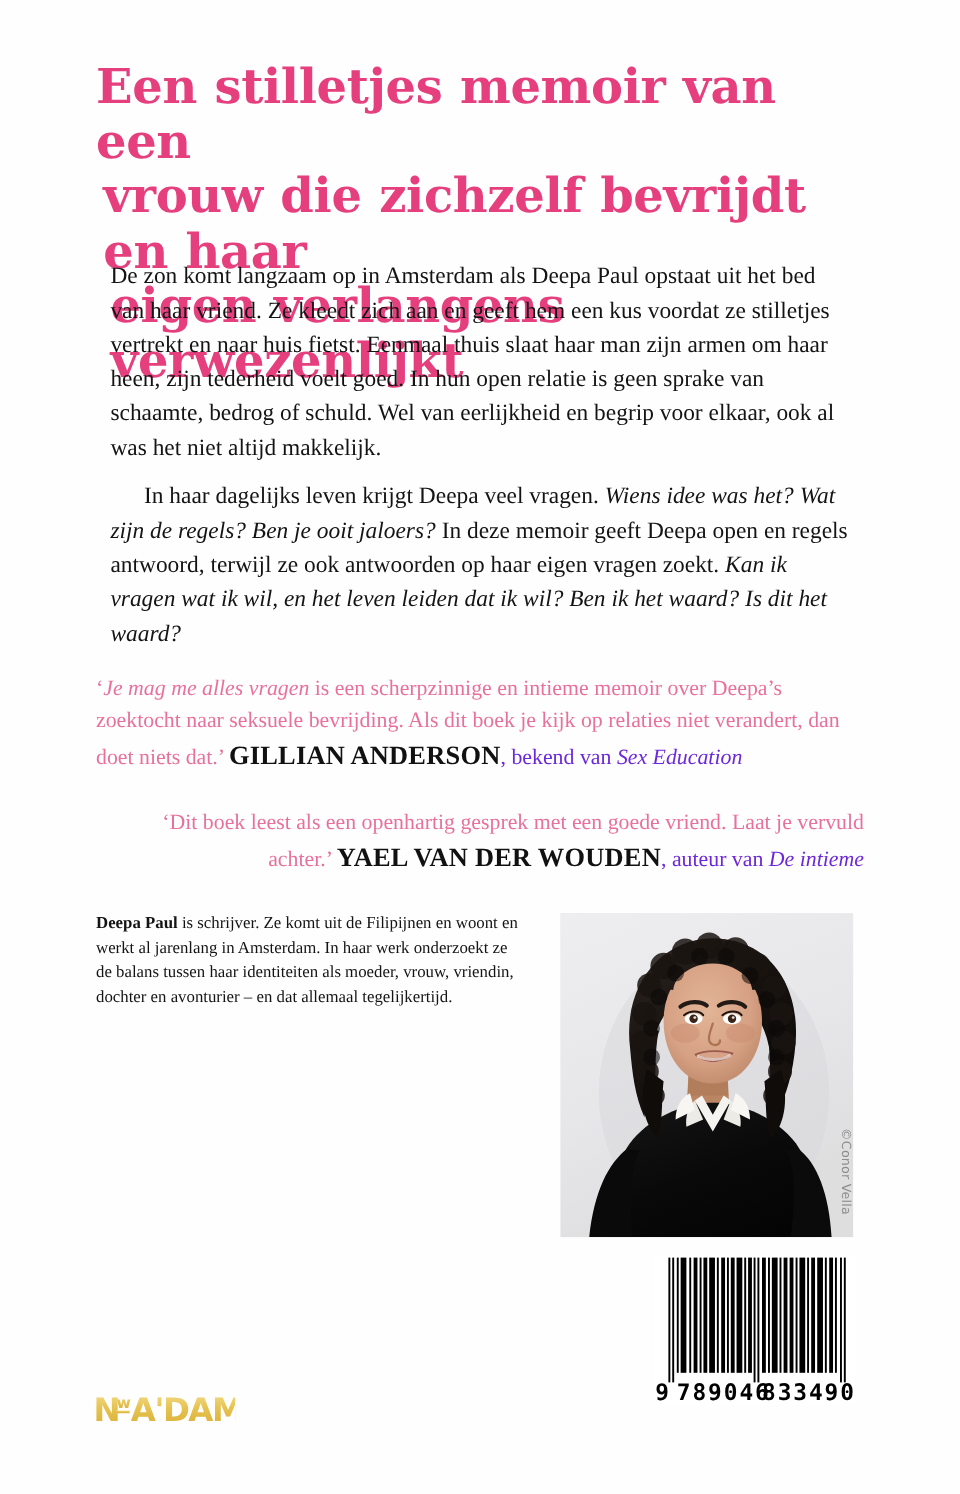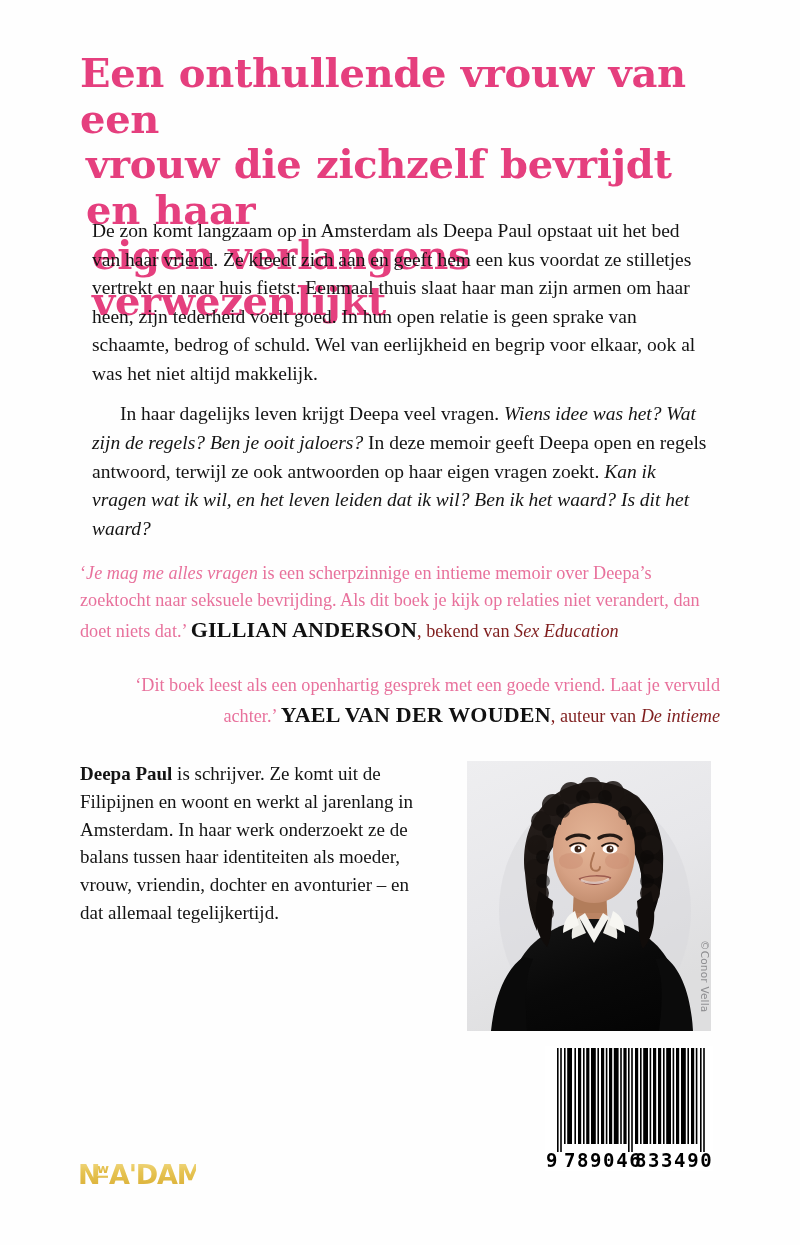--- a/index.html
+++ b/index.html
@@ -69,32 +69,32 @@
   .quote-1 { top: 560px; text-align: left; }
   .quote-2 { top: 672px; text-align: right; }
   .quote i { font-style: italic; }
   .quote .attrib {
     color: #111111;
     font-weight: 700;
     font-size: 22px;
     letter-spacing: 0.2px;
   }
   .quote .after {
-    color: #7f1d1d;
+    color: #6d28d9;
     font-weight: 400;
   }
   .quote .after i { font-style: italic; }
 
   
   .bio {
     position: absolute;
     left: 80px;
     top: 760px;
     width: 352px;
-    font-size: 19px;
+    font-size: 14px;
     line-height: 1.465;
     color: #141414;
   }
   .bio b { font-weight: 700; }
 
   
   .photo-wrap {
     position: absolute;
     left: 467px;
     top: 761px;
@@ -140,21 +140,21 @@
     height: 34px;
   }
   .logo svg { display: block; width: 100%; height: 100%; }
 </style>
 </head>
 <body>
 
 <div class="page">
 
   <div class="headline">
-    <span class="ln l1">Een onthullende vrouw van een</span>
+    <span class="ln l1">Een stilletjes memoir van een</span>
     <span class="ln l2">vrouw die zichzelf bevrijdt en haar</span>
     <span class="ln l3">eigen verlangens verwezenlijkt</span>
   </div>
 
   <div class="body-copy">
     <p>De zon komt langzaam op in Amsterdam als Deepa Paul opstaat uit het bed van haar vriend. Ze kleedt zich aan en geeft hem een kus voordat ze stilletjes vertrekt en naar huis fietst. Eenmaal thuis slaat haar man zijn armen om haar heen, zijn tederheid voelt goed. In hun open relatie is geen sprake van schaamte, bedrog of schuld. Wel van eerlijkheid en begrip voor elkaar, ook al was het niet altijd makkelijk.</p>
     <p class="indent"><span>In haar dagelijks leven krijgt Deepa veel vragen. </span><i>Wiens idee was het? Wat zijn de regels? Ben je ooit jaloers?</i><span> In deze memoir geeft Deepa open en regels antwoord, terwijl ze ook antwoorden op haar eigen vragen zoekt. </span><i>Kan ik vragen wat ik wil, en het leven leiden dat ik wil? Ben ik het waard? Is dit het waard?</i></p>
   </div>
 
   <div class="quote quote-1"><span>‘</span><i>Je mag me alles vragen</i><span> is een scherpzinnige en intieme memoir over Deepa’s zoektocht naar seksuele bevrijding. Als dit boek je kijk op relaties niet verandert, dan doet niets dat.’ </span><span class="attrib">GILLIAN ANDERSON</span><span class="after">, bekend van </span><span class="after"><i>Sex Education</i></span></div>

